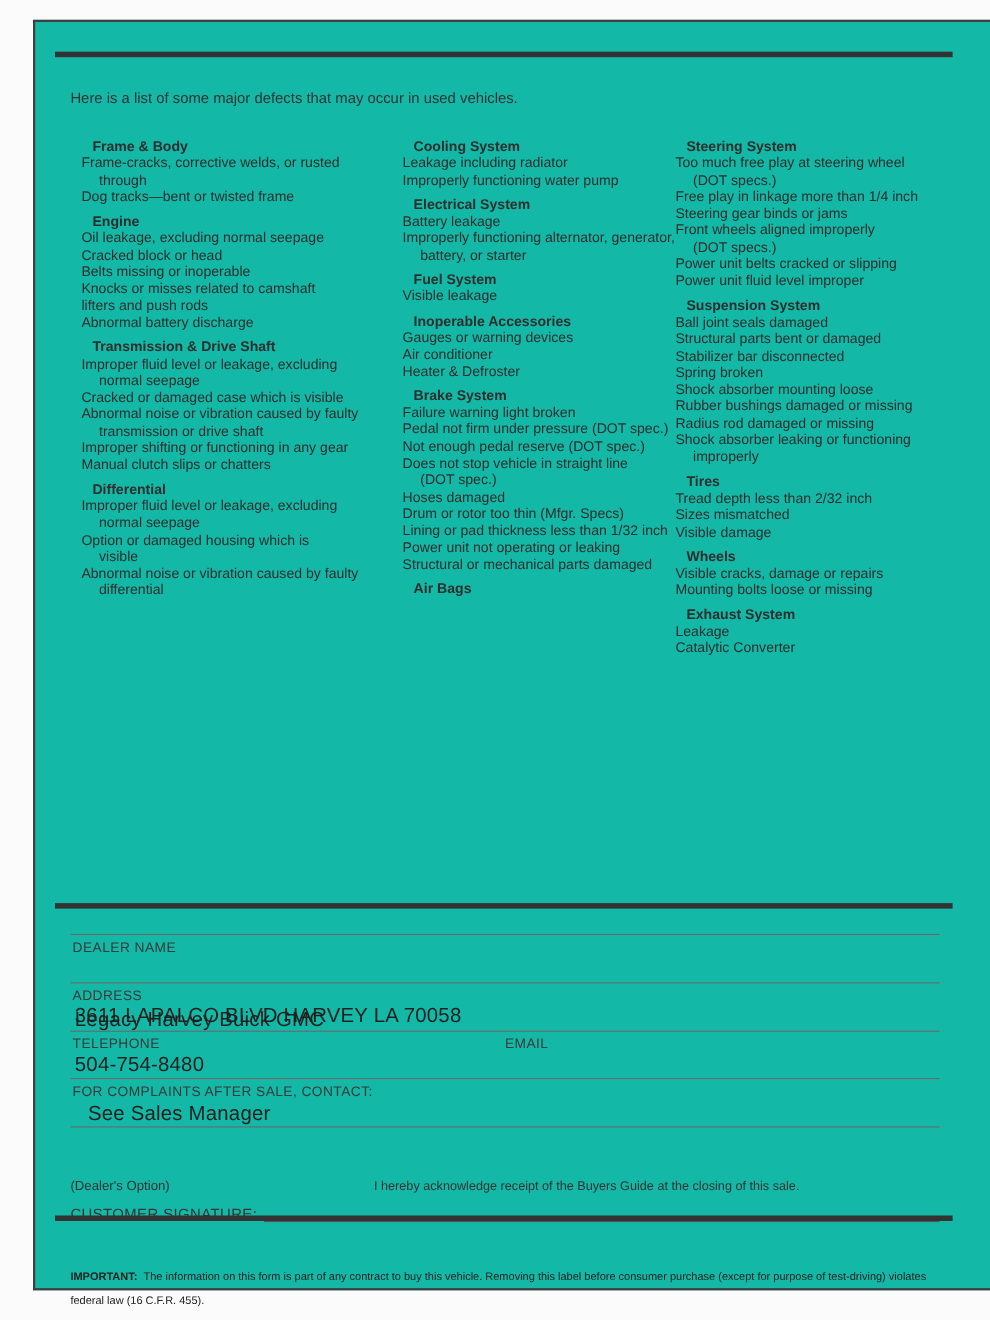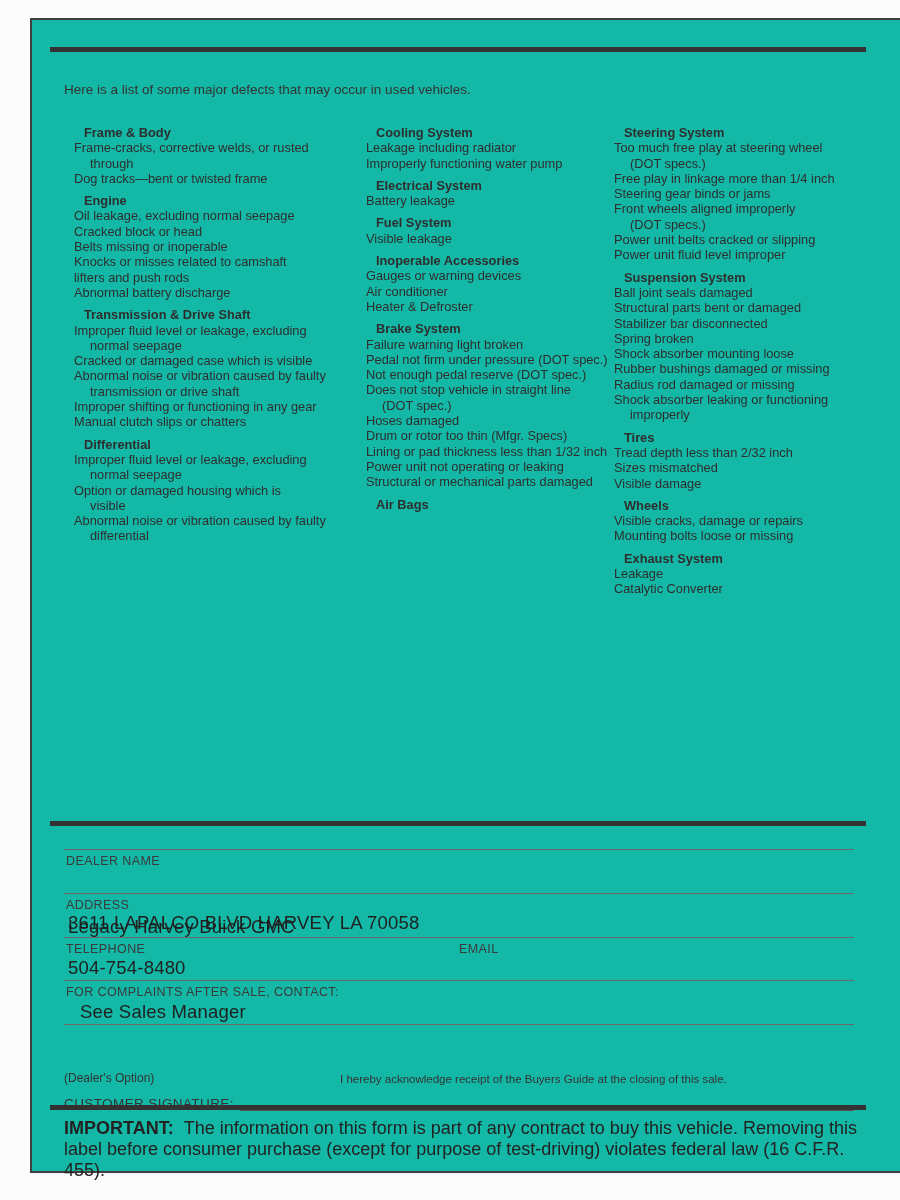--- a/index.html
+++ b/index.html
@@ -35,22 +35,22 @@
   }
   .field-value{
     position:absolute;font-size:18.5px;color:#1f1f1f;letter-spacing:0.2px;
   }
   .sig-row{position:absolute;left:32px;top:1076px;width:790px;display:flex;align-items:flex-end;}
   .sig-label{font-size:13.5px;letter-spacing:0.4px;color:#333;white-space:nowrap;}
   .sig-line{flex:1;border-bottom:1.5px solid #555;height:14px;margin-left:6px;}
   .sig-sub{position:absolute;left:32px;top:1051px;font-size:12px;color:#333;}
   .sig-ack{position:absolute;left:308px;top:1053px;font-size:11.5px;color:#333;}
   .important{
-    position:absolute;left:32px;top:1098px;width:796px;
-    font-size:18px;line-height:21px;color:#222;
+    position:absolute;left:32px;top:1131px;width:796px;
+    font-size:10px;line-height:21px;color:#222;
   }
   .important b{font-weight:bold;}
 </style>
 </head>
 <body>
 
 <div class="page">
 
   <div class="rule-thick" style="top:27px;"></div>
 
@@ -94,20 +94,22 @@
     </div>
   <div class="col col-2" id="col-1">
       <div class="sec">
         <div class="sec-title">Cooling System</div>
         <div class="item">Leakage including radiator</div>
         <div class="item">Improperly functioning water pump</div>
       </div>
       <div class="sec">
         <div class="sec-title">Electrical System</div>
         <div class="item">Battery leakage</div>
+        <div class="item">Improperly functioning alternator, generator,
+battery, or starter</div>
       </div>
       <div class="sec">
         <div class="sec-title">Fuel System</div>
         <div class="item">Visible leakage</div>
       </div>
       <div class="sec">
         <div class="sec-title">Inoperable Accessories</div>
         <div class="item">Gauges or warning devices</div>
         <div class="item">Air conditioner</div>
         <div class="item">Heater &amp; Defroster</div>

